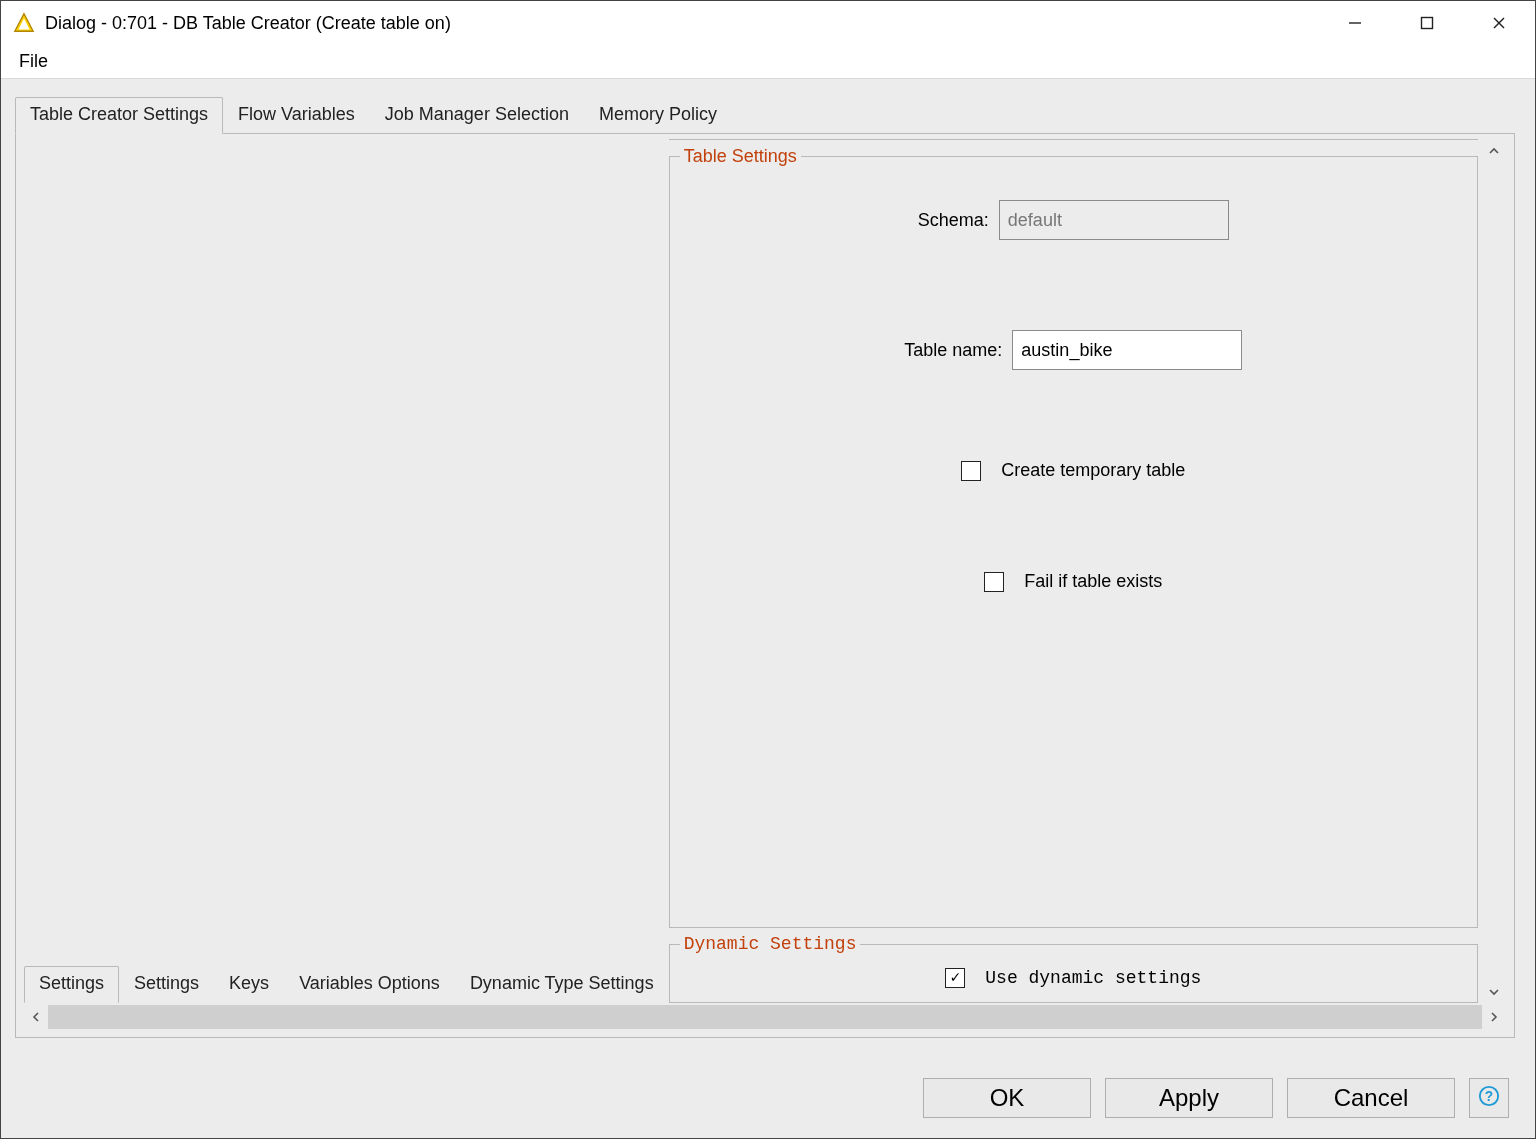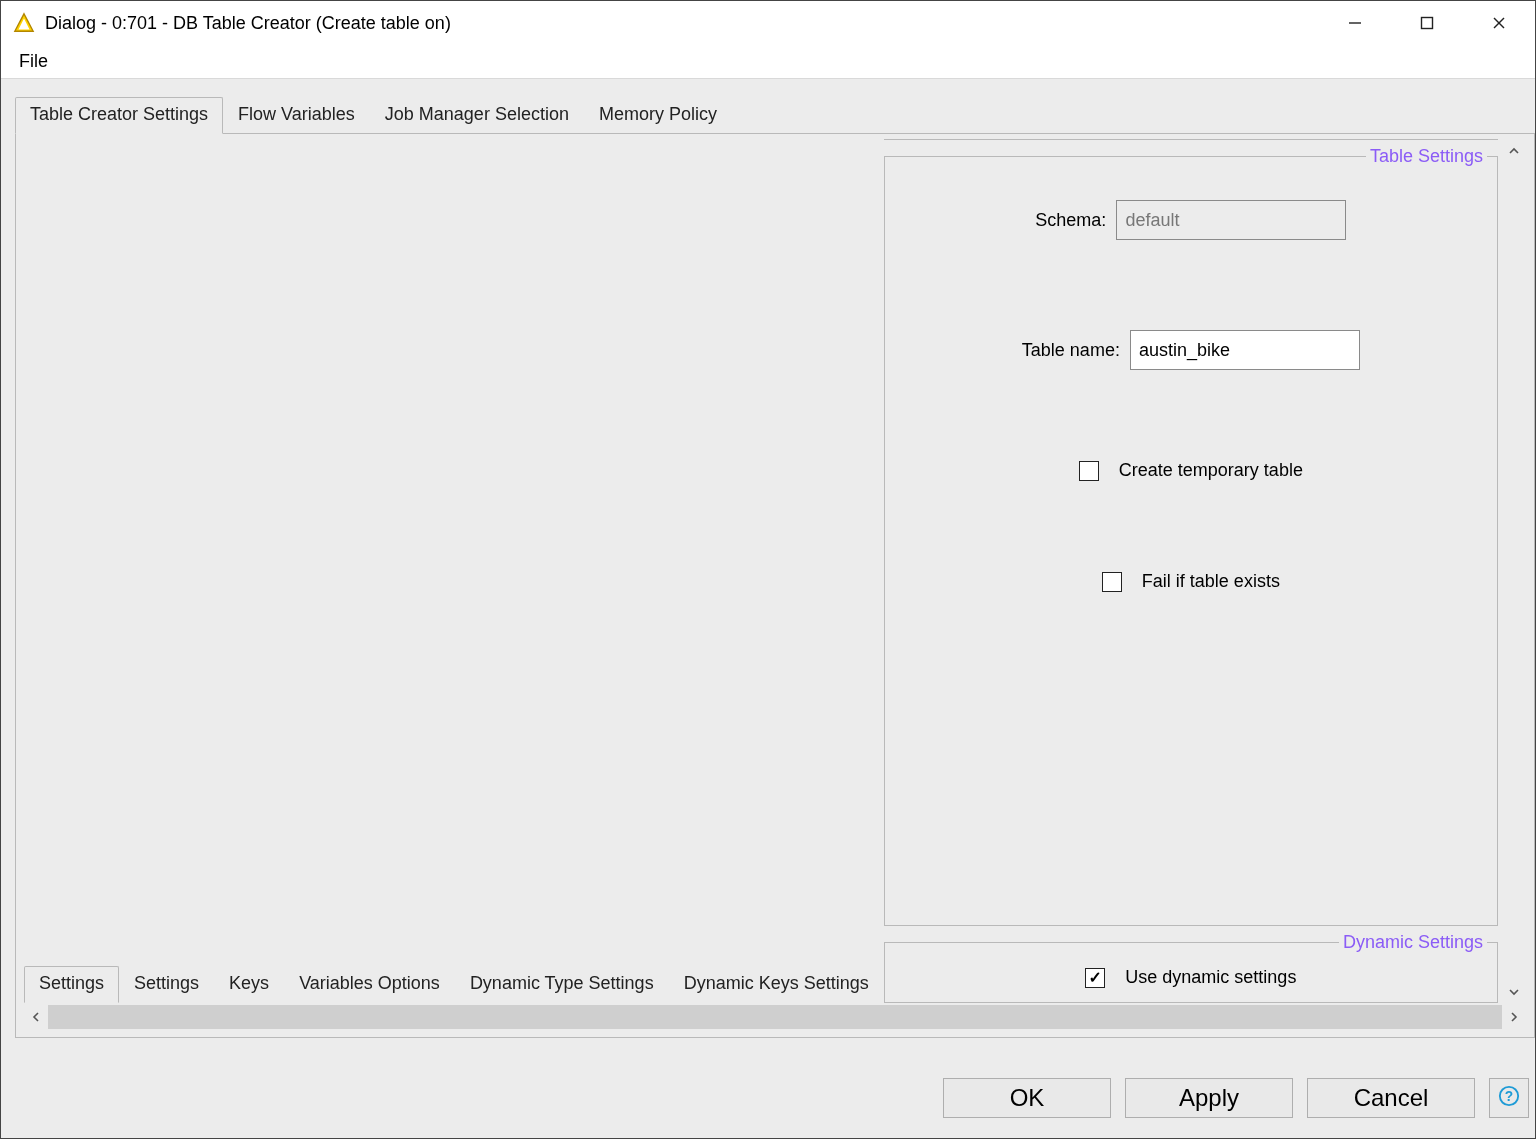--- a/index.html
+++ b/index.html
@@ -42,21 +42,21 @@
     display: flex; align-items: center;
     padding: 0 12px;
     background: #fff;
     border-bottom: 1px solid #d9d9d9;
   }
   .menu-item { padding: 4px 6px; }
   
   .client {
     flex: 1;
     background: #ececec;
-    padding: 18px 0 14px 14px;
+    padding: 18px 20px 14px 14px;
     display: flex; flex-direction: column;
     position: relative;
   }
   
   .tabstrip { display: flex; align-items: flex-end; position: relative; z-index: 2; }
   .tab {
     padding: 6px 14px 8px 14px;
     color: #222;
     border: 1px solid transparent;
     cursor: default;
@@ -94,21 +94,21 @@
     flex: 1;
     display: flex; flex-direction: column;
     padding-top: 6px;
     min-height: 0;
   }
   fieldset.group {
     border: 1px solid #b9b9b9;
     margin: 0 0 6px 0;
     padding: 8px 10px 12px 10px;
   }
-  fieldset.group > legend { padding: 0 4px; color: #8b5cf6; font-size: 18px; text-align: right; }
+  fieldset.group > legend { padding: 0 4px; color: #c2410c; font-size: 18px; }
   .form-row {
     display: flex; align-items: center; justify-content: center;
     gap: 10px;
     width: 100%;
   }
   .form-row label { text-align: right; }
   input[type="text"].field, .field-disabled {
     height: 40px; width: 230px;
     border: 1px solid #8a8a8a;
     padding: 2px 8px;
@@ -224,21 +224,20 @@
       <div class="inner-wrap">
 
         <div class="inner-main">
 
           <div class="tabstrip">
             <div class="tab inner-tab active">Settings</div>
             <div class="tab inner-tab">Settings</div>
             <div class="tab inner-tab">Keys</div>
             <div class="tab inner-tab">Variables Options</div>
             <div class="tab inner-tab">Dynamic Type Settings</div>
-            <div class="tab inner-tab">Dynamic Keys Settings</div>
           </div>
 
           <div class="inner-content">
 
             <fieldset class="group" style="flex:1;">
               <legend>Table Settings</legend>
               <div class="table-settings-body">
                 <div class="form-row">
                   <label>Schema:</label>
                   <div class="field-disabled">default</div>
@@ -251,21 +250,21 @@
                   <span class="chk"></span>
                   <span>Create temporary table</span>
                 </div>
                 <div class="chk-row">
                   <span class="chk"></span>
                   <span>Fail if table exists</span>
                 </div>
               </div>
             </fieldset>
 
-            <fieldset class="group" style="margin-bottom:0;">
+            <fieldset class="group" style="margin-bottom:0;font-family:Liberation Mono, monospace;">
               <legend>Dynamic Settings</legend>
               <div class="chk-row" style="padding:6px 0 2px 0;">
                 <span class="chk checked"></span>
                 <span>Use dynamic settings</span>
               </div>
             </fieldset>
           </div>
         </div>
 
         <div class="vscroll">

